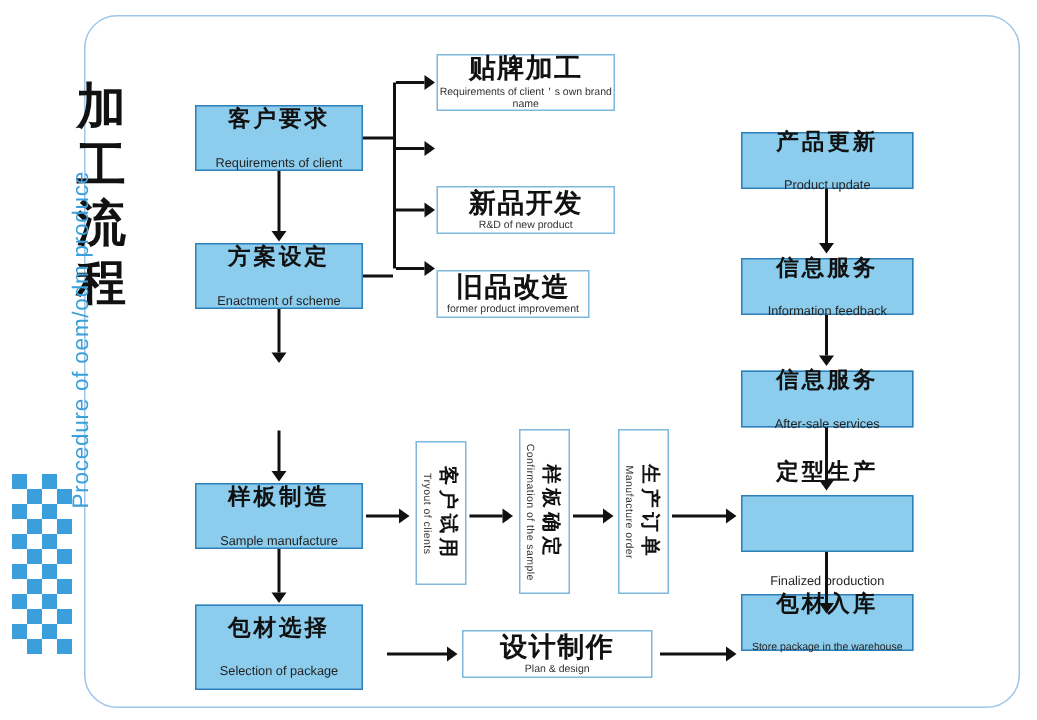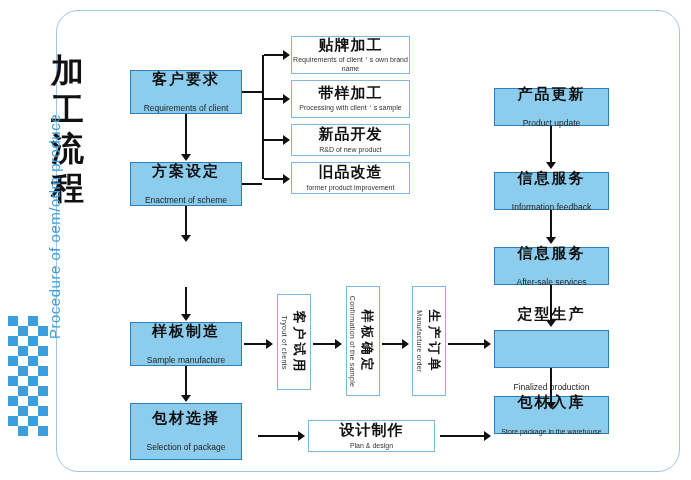--- a/index.html
+++ b/index.html
@@ -58,21 +58,21 @@
   .box .cn{font-family:"DejaVu Sans",sans-serif;font-weight:bold;color:#111;}
   .box .en{color:#222;}
 
   
   .fill{background:#8ccdee;border:1px solid #2c7fb8;}
   .fill .cn{font-size:15px;letter-spacing:2px;}
   .fill .en{font-size:8.5px;margin-top:16px;}
 
   
   .white{background:#ffffff;border:1px solid #7fb8dd;}
-  .white .cn{font-size:15px;letter-spacing:1px;font-family:Liberation Serif, serif;}
+  .white .cn{font-size:18px;letter-spacing:1px;font-family:Liberation Serif, serif;}
   .white .en{font-size:7px;margin-top:2px;color:#333;}
 
   
   .vbox{
     position:absolute;box-sizing:border-box;background:#ffffff;border:1px solid #7fb8dd;
     display:flex;align-items:center;justify-content:center;
   }
   .vbox .inner{
     transform:rotate(90deg);
     white-space:nowrap;
@@ -143,31 +143,27 @@
   <div class="box fill" style="left:130px;top:403px;width:112px;height:57px;">
     <div class="cn">包材选择</div>
     <div class="en">Selection of package</div>
   </div>
 
   <div class="box white" style="left:291px;top:36px;width:119px;height:38px;">
     <div class="cn">贴牌加工</div>
     <div class="en" style="line-height:1.25;">Requirements of client＇s own brand name</div>
   </div>
 
-  <div class="box white" style="left:291px;top:80px;width:119px;height:38px;">
-    <div class="cn">带样加工</div>
-    <div class="en" style="line-height:1.25;">Processing with client＇s sample</div>
-  </div>
 
   <div class="box white" style="left:291px;top:124px;width:119px;height:32px;">
     <div class="cn">新品开发</div>
     <div class="en">R&amp;D of new product</div>
   </div>
 
-  <div class="box white" style="left:291px;top:162px;width:119px;height:32px;">
+  <div class="box white" style="left:291px;top:180px;width:102px;height:32px;">
     <div class="cn">旧品改造</div>
     <div class="en">former product improvement</div>
   </div>
 
   <div class="vbox" style="left:277px;top:294px;width:34px;height:96px;">
     <div class="inner">
       <div class="cn">客户试用</div>
       <div class="en">Tryout of clients</div>
     </div>
   </div>

